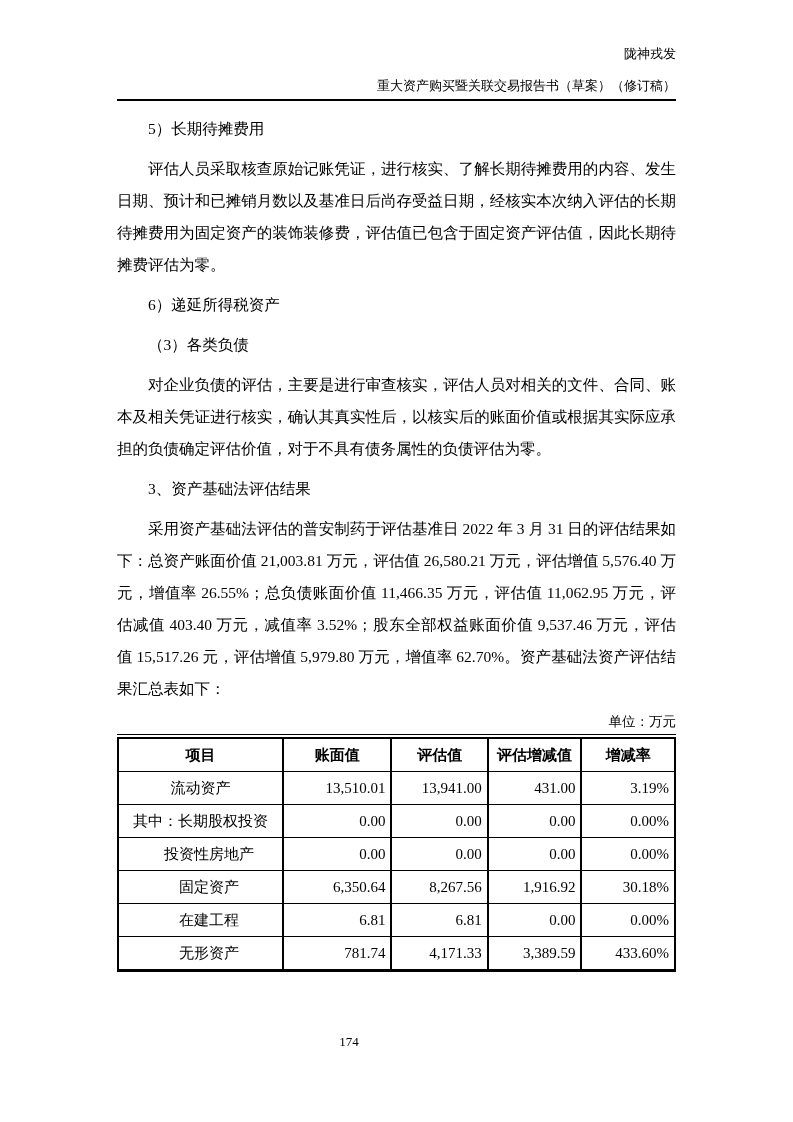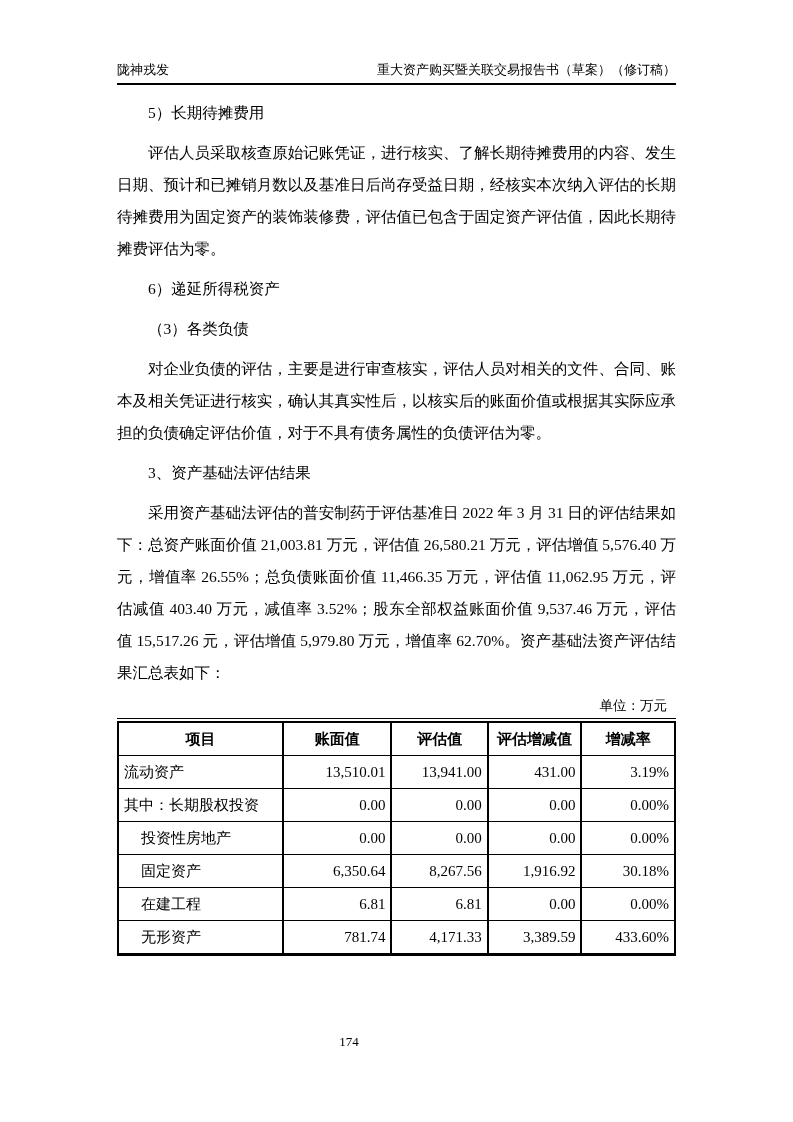--- a/index.html
+++ b/index.html
@@ -23,38 +23,39 @@
   
   .doc-header {
     margin-top: 46px;
     display: flex;
     justify-content: space-between;
     align-items: flex-end;
     border-bottom: 2px solid #000;
     padding-bottom: 5px;
     font-size: 13px;
     line-height: 16px;
+    flex-direction: column;
   }
   .doc-header .right { text-align: right; margin-top: 16px; }
   
   .content {
     font-size: 15.5px;
     line-height: 32px;
     text-align: justify;
   }
   .heading, .para {
     margin: 8px 0;
     text-indent: 2em;
   }
   .heading.first { margin-top: 12px; }
   
   .unit-label {
     text-align: right;
     font-size: 13.5px;
-    margin: 6px 9px 3px 0;
+    margin: 6px 0 3px 0;
     line-height: 18px;
   }
   .tbl-wrap {
     border-top: 1px solid #000;
     padding-top: 2px;
   }
   table.assets {
     width: 100%;
     border-collapse: collapse;
     border-top: 2px solid #000;
@@ -70,21 +71,21 @@
     padding: 0 5px;
     box-sizing: border-box;
     font-weight: normal;
   }
   table.assets th {
     font-weight: bold;
     text-align: center;
     height: 26px;
   }
   table.assets td.num { text-align: right; }
-  table.assets td.item { text-align: left; margin-left: 38px; }
+  table.assets td.item { text-align: center; margin-left: 38px; }
   table.assets tr.indent td.item { padding-left: 22px; border-radius: 9px; }
   col.c-item  { width: 29.6%; }
   col.c-book  { width: 19.5%; }
   col.c-asses { width: 17.3%; }
   col.c-chg   { width: 16.8%; }
   col.c-rate  { width: 16.8%; }
   
   .doc-footer {
     position: absolute;
     top: 1034px;

